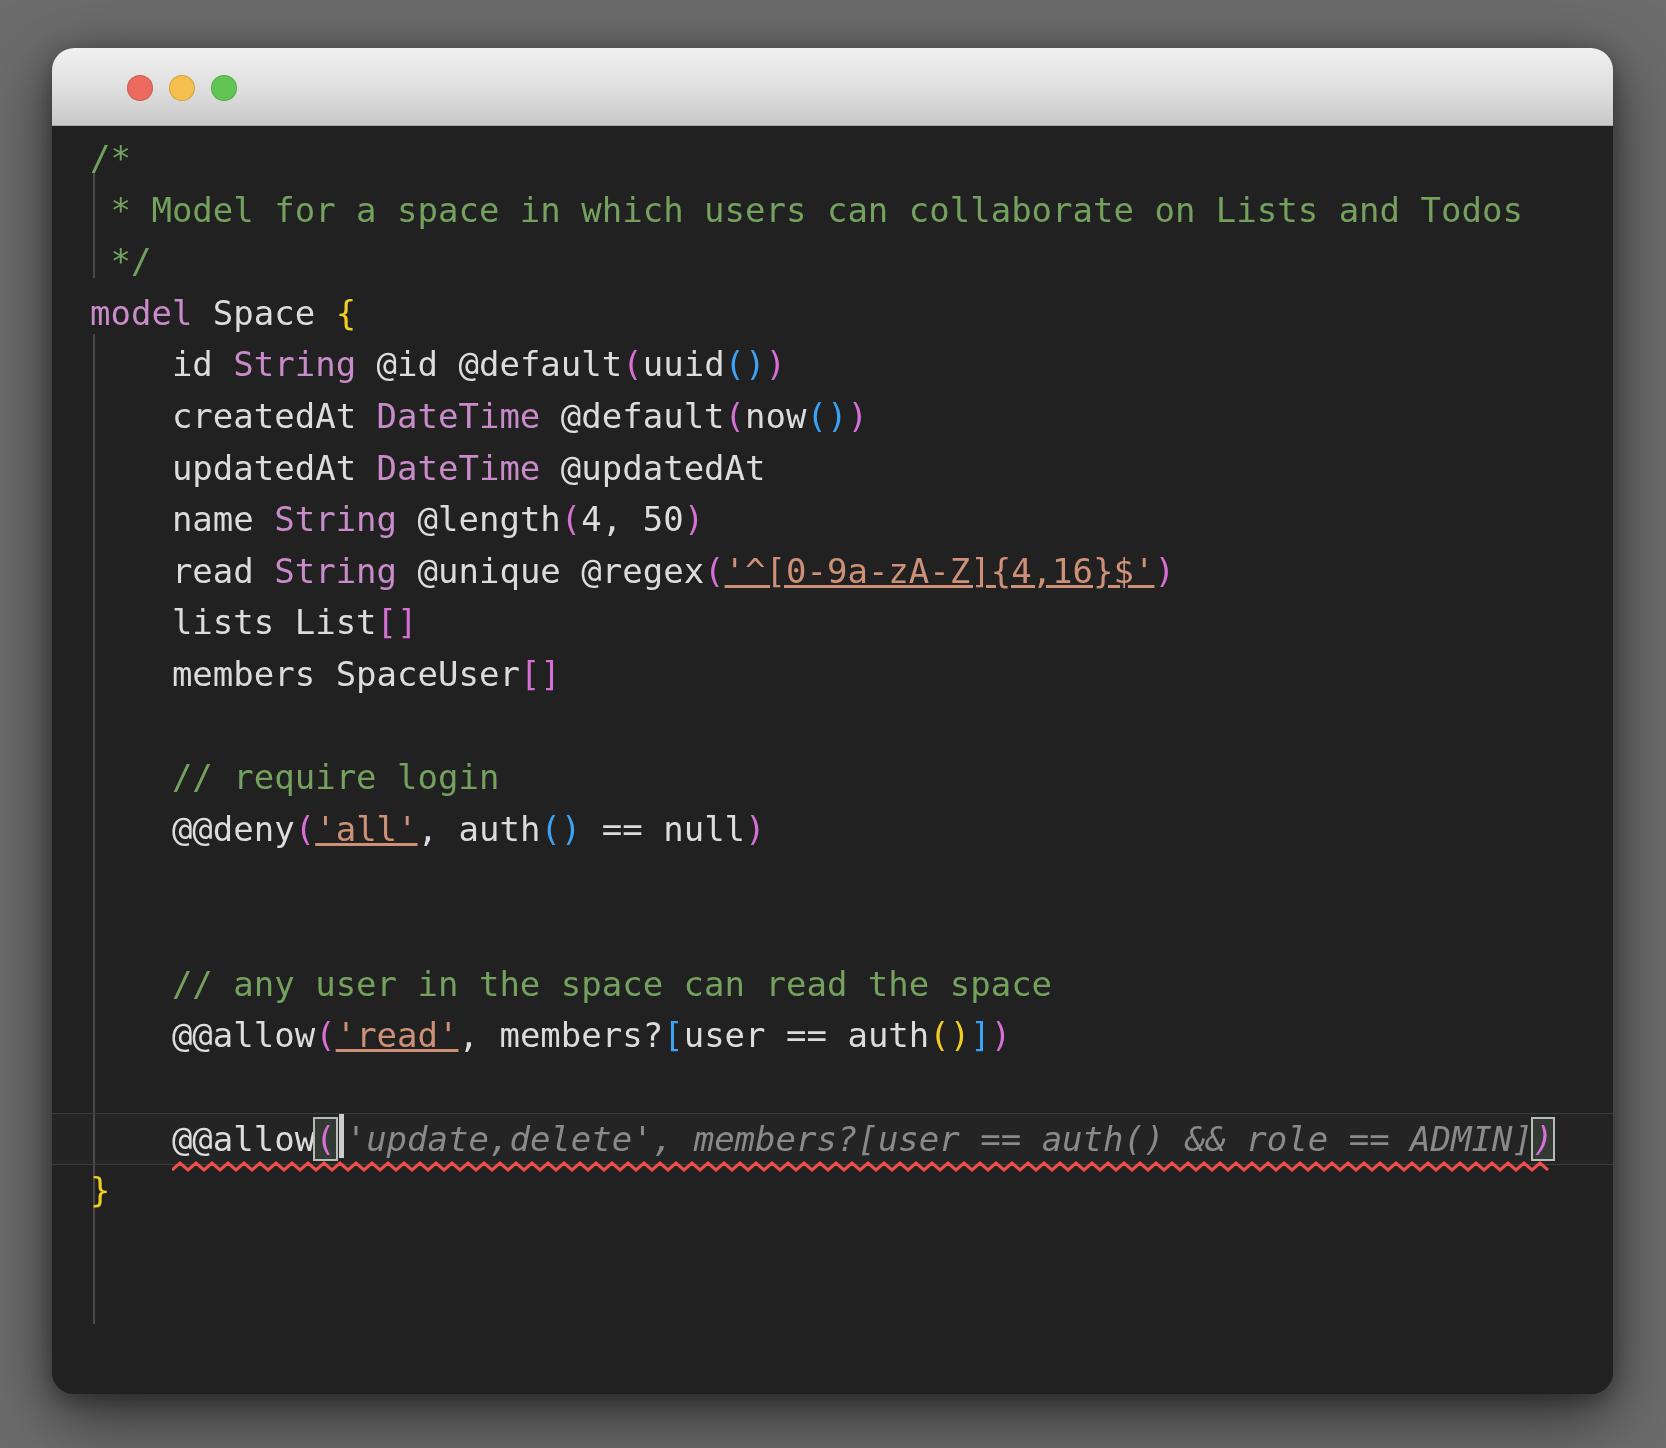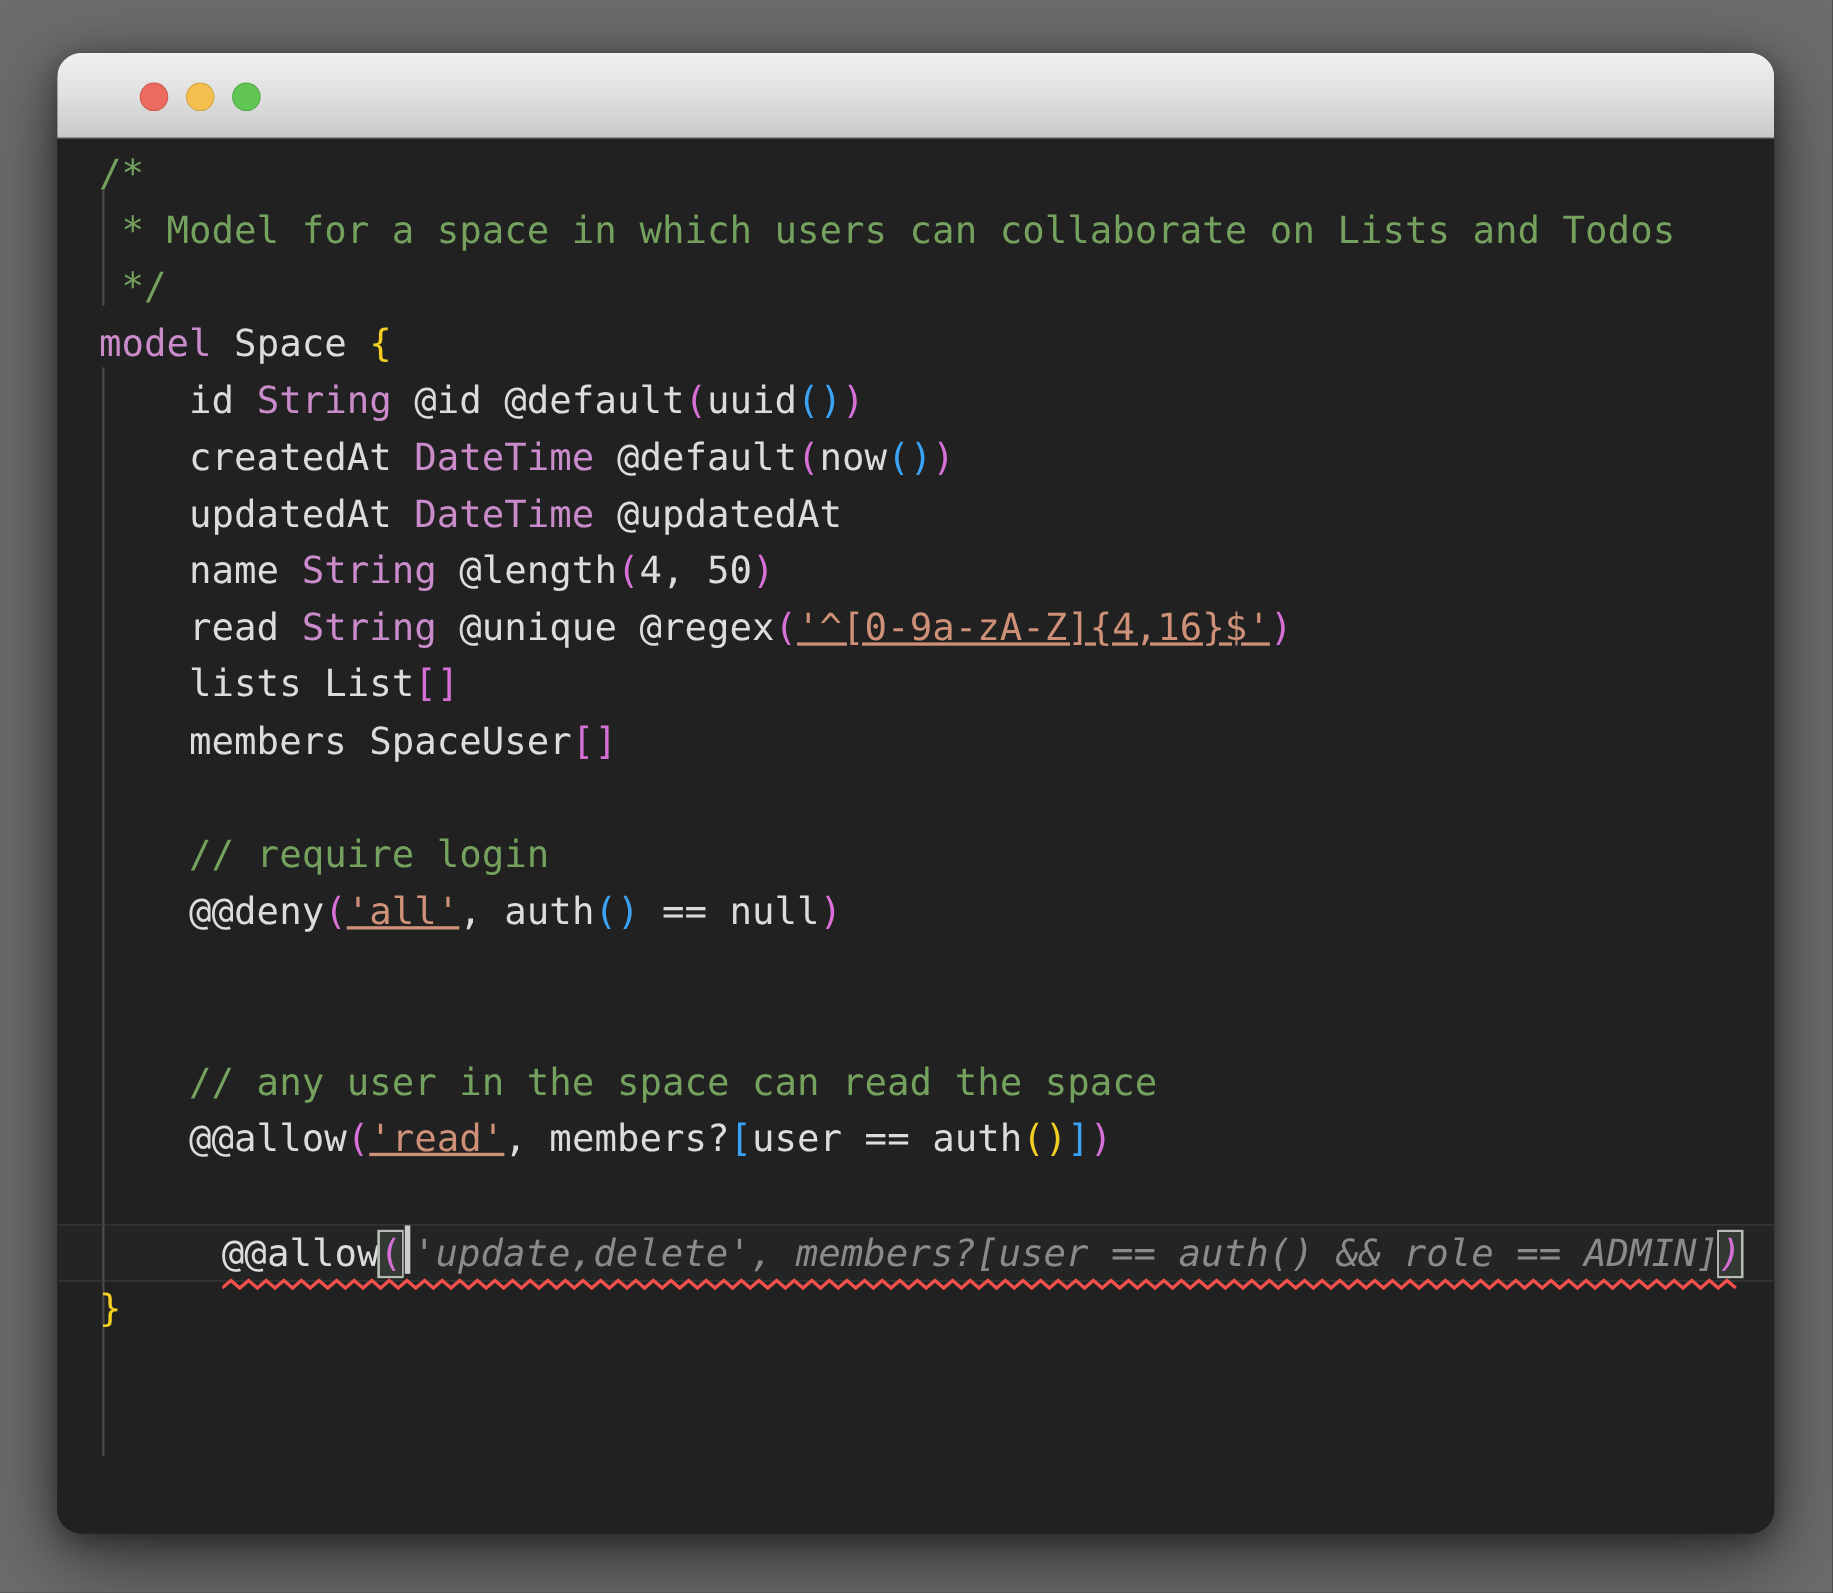--- a/index.html
+++ b/index.html
@@ -53,21 +53,20 @@
   .line{
     height:51.6px;
     padding-left:38px;
     white-space:pre;
     box-sizing:border-box;
   }
   .line.current{
     border-top:1px solid var(--c-currentline,#3c3c3c);
     border-bottom:1px solid var(--c-currentline,#3c3c3c);
     background:rgba(255,255,255,.015);
-    text-align:center;
   }
   .tok-plain{color:var(--c-plain,#dcdcdc);}
   .tok-comment{color:var(--c-comment,#74a25e);}
   .tok-keyword{color:var(--c-keyword,#c98bc9);}
   .tok-string{color:var(--c-string,#ce9178);text-decoration:underline;}
   .tok-b1{color:var(--c-b1,#f2ce22);}
   .tok-b2{color:var(--c-b2,#d670d6);}
   .tok-b3{color:var(--c-b3,#3ba3f5);}
   .tok-ghost{color:var(--c-ghost,#8a8a8a);font-style:italic;}
   .tok-italic{font-style:italic;}

